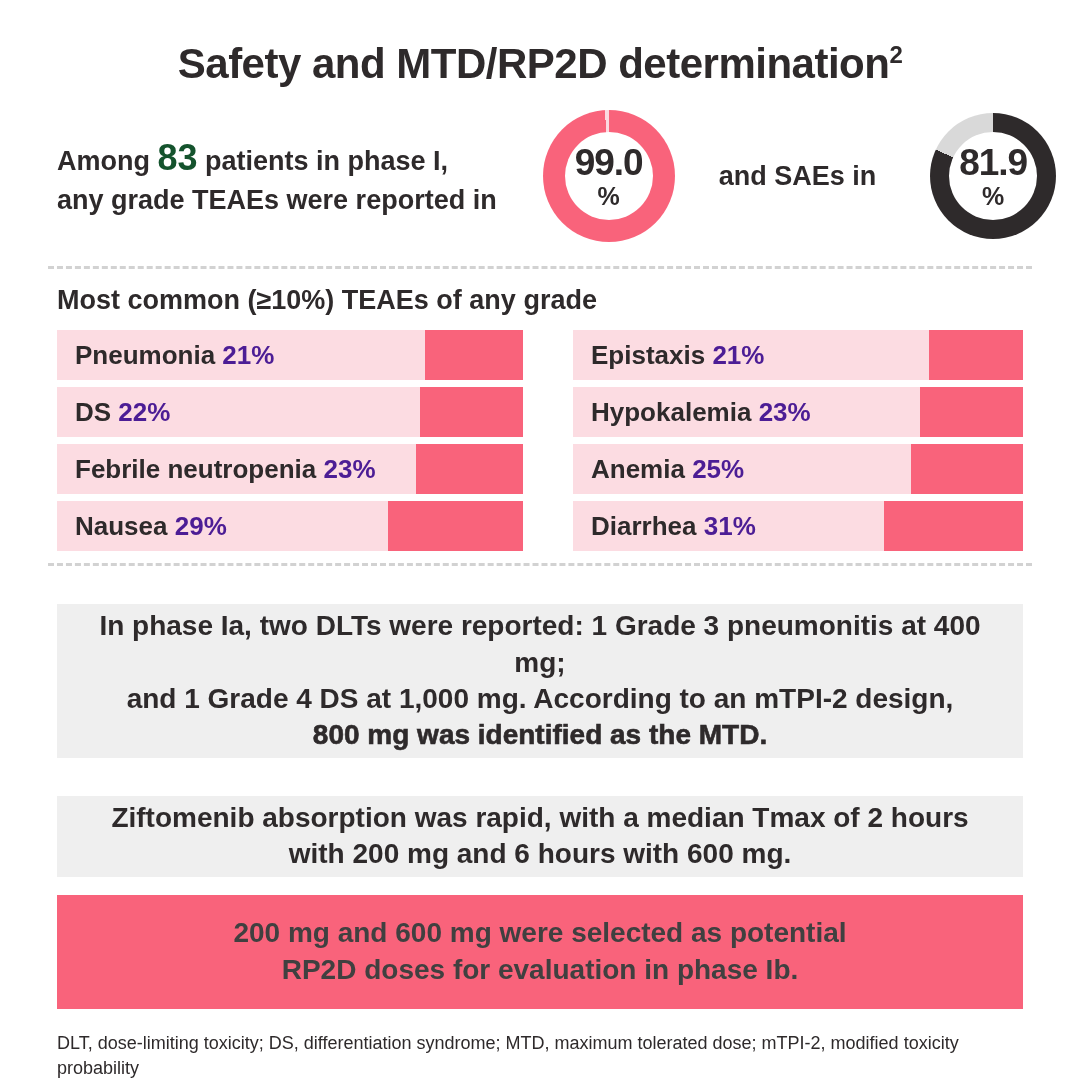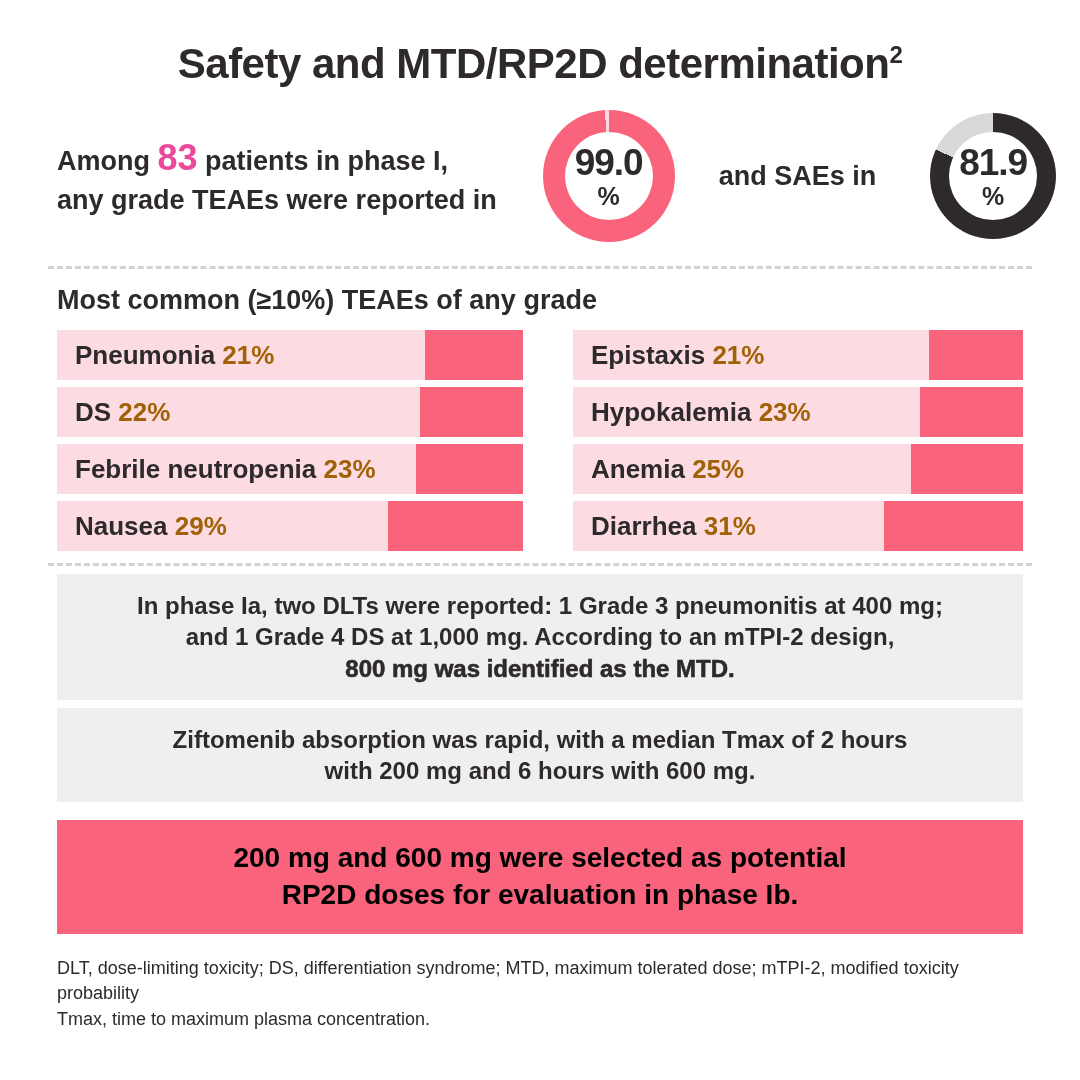--- a/index.html
+++ b/index.html
@@ -12,47 +12,47 @@
   
   .title{
     text-align:center;font-size:42px;font-weight:bold;line-height:1.15;
     letter-spacing:-0.5px;
   }
   .title sup{font-size:24px;vertical-align:super;line-height:0;}
 
   
   .intro{display:flex;align-items:center;margin-top:22px;}
   .intro-text{font-size:27px;font-weight:bold;line-height:1.35;flex:none;}
-  .count{color:#ec4899;font-size:36px;font-weight:bold;}
+  .count{color:#14532d;font-size:36px;font-weight:bold;}
   .donut{width:132px;height:132px;border-radius:50%;flex:none;
     display:flex;align-items:center;justify-content:center;margin-left:46px;}
   .donut.small{width:126px;height:126px;margin-left:54px;}
   .donut-hole{width:88px;height:88px;border-radius:50%;background:#ffffff;
     display:flex;flex-direction:column;align-items:center;justify-content:center;line-height:1;}
   .donut-value{font-size:37px;font-weight:bold;letter-spacing:-1px;}
   .donut-unit{font-size:25px;font-weight:bold;margin-top:3px;}
   .connector{font-size:27px;font-weight:bold;margin-left:44px;flex:none;}
 
   
   .divider{border:none;border-top:3px dashed #d2d2d2;margin:24px -9px 0 -9px;}
   .divider.second{margin-top:12px;}
 
   
   .section-heading{font-size:27px;font-weight:bold;margin:16px 0 14px 0;}
   .bars{display:grid;grid-template-columns:466px 450px;column-gap:50px;row-gap:7px;}
   .bar-row{height:50px;background:#fcdce2;position:relative;display:flex;align-items:center;overflow:hidden;}
   .bar-fill{position:absolute;top:0;right:0;bottom:0;background:#f9637b;}
   .bar-label{position:relative;padding-left:18px;font-size:26px;font-weight:bold;white-space:nowrap;}
-  .bar-label .pct{color:#a16207;}
+  .bar-label .pct{color:#4c1d95;}
 
   
-  .box{margin-top:8px;padding:16px 16px;text-align:center;font-size:24px;
+  .box{margin-top:38px;padding:4px 16px;text-align:center;font-size:28px;
     font-weight:bold;line-height:1.3;}
   .box.gray{background:#efefef;}
-  .box.pink{background:#f9637b;color:#000000;font-size:28px;line-height:1.32;padding:20px 16px;margin-top:18px;}
+  .box.pink{background:#f9637b;color:#404040;font-size:28px;line-height:1.32;padding:20px 16px;margin-top:18px;}
   .box .emphasis{-webkit-text-stroke:0.6px currentColor;}
 
   
   .footnote{margin-top:22px;font-size:18px;font-weight:normal;line-height:1.4;color:#2e2a2b;}
 </style>
 </head>
 <body>
 
 <div class="page">
 

